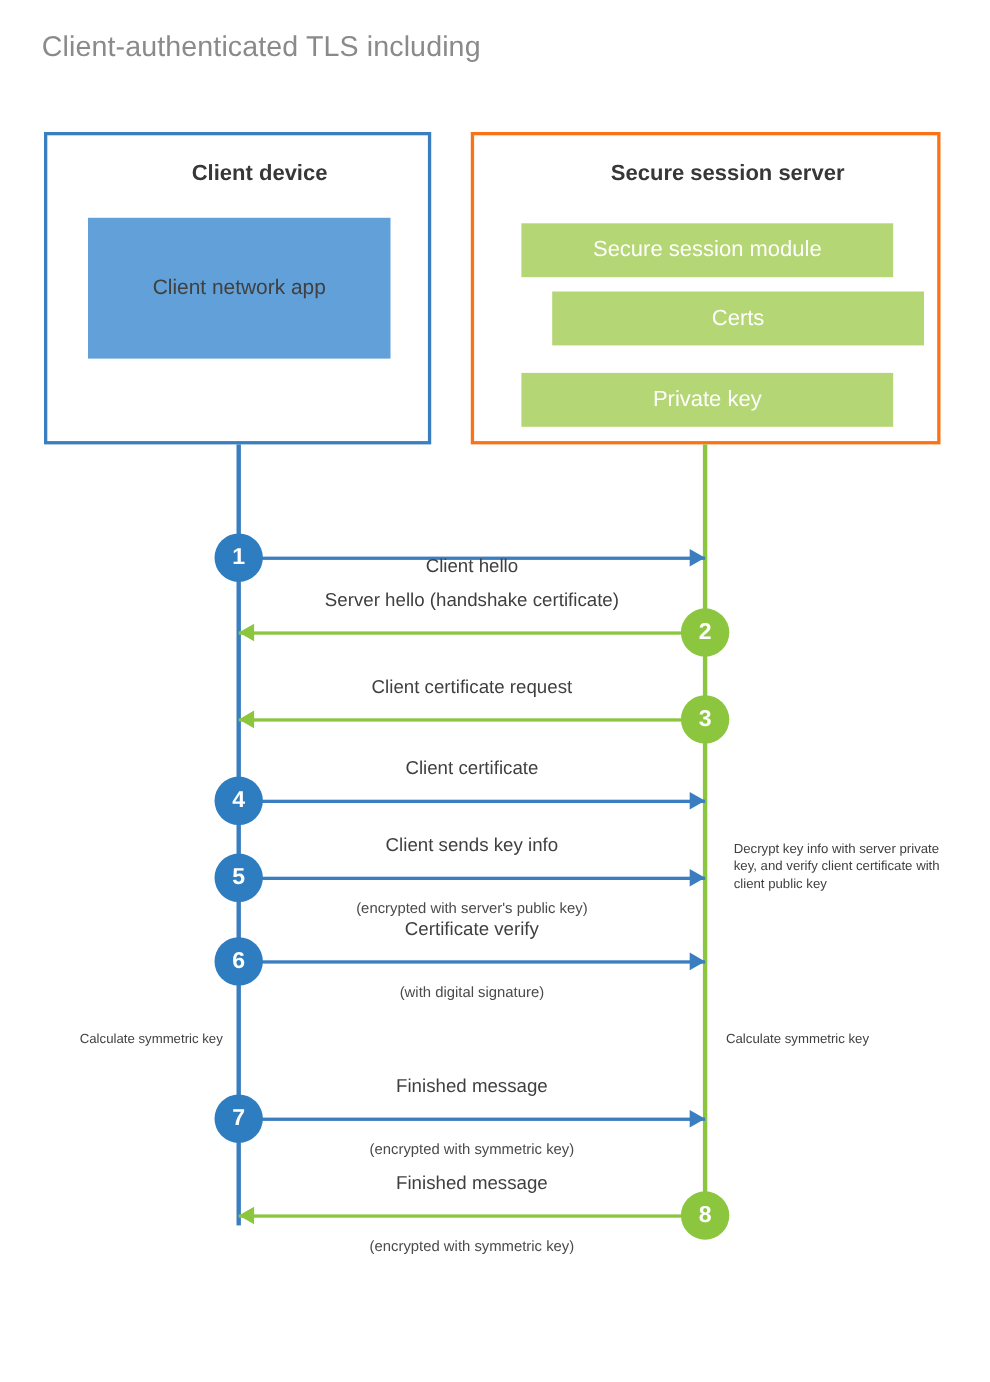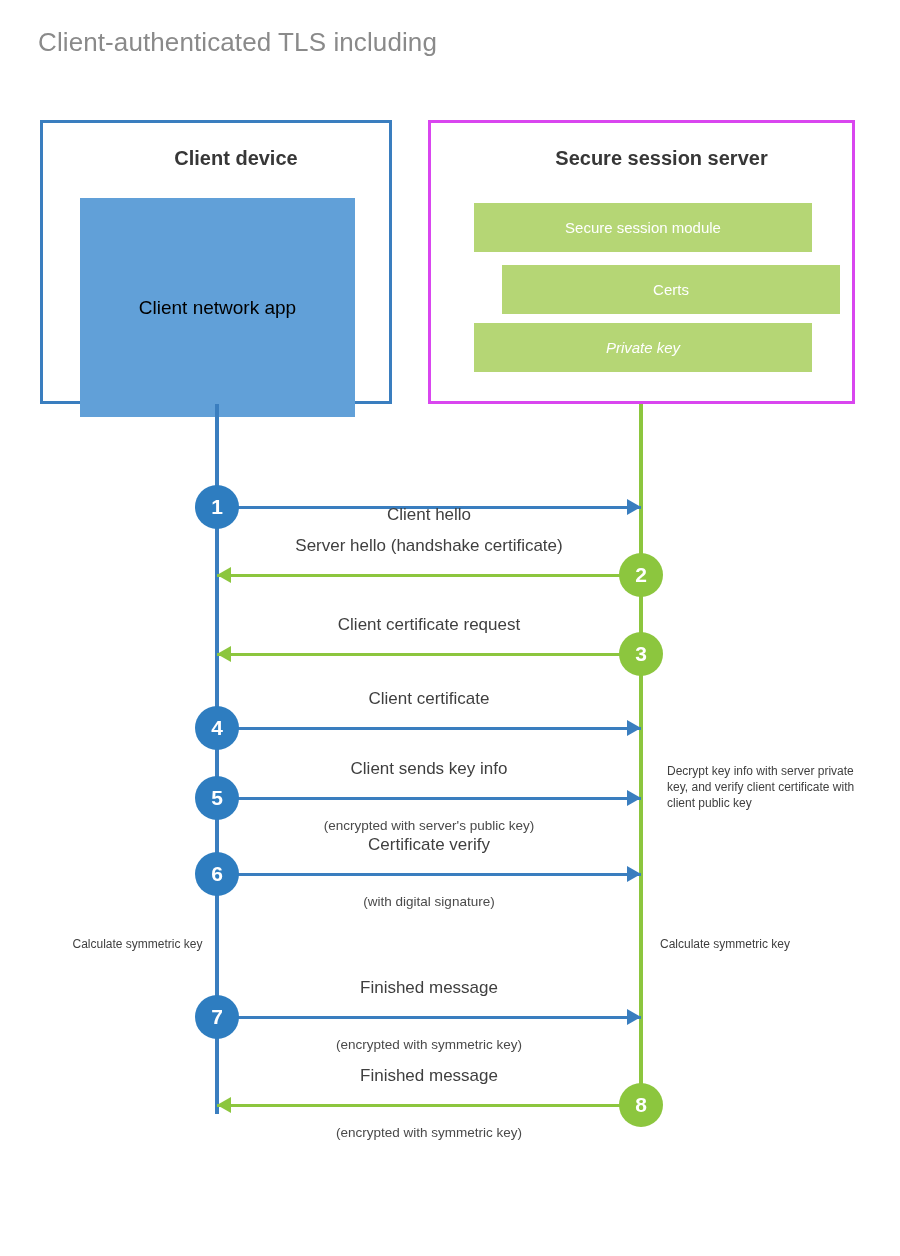--- a/index.html
+++ b/index.html
@@ -42,64 +42,64 @@
     top: 120px;
     width: 352px;
     height: 284px;
     border: 3px solid #3a7ebf;
   }
   #server-box {
     left: 428px;
     top: 120px;
     width: 427px;
     height: 284px;
-    border: 3px solid #d946ef;
+    border: 3px solid #f97316;
   }
   .actor-title {
     position: absolute;
     left: 0;
     right: 0;
     top: 24px;
     text-align: center;
     font-size: 20px;
     font-weight: bold;
     color: #373737;
     padding-left: 40px;
   }
   #client-app-block {
     position: absolute;
     left: 37px;
     top: 75px;
     width: 275px;
-    height: 219px;
+    height: 128px;
     background: #61a0d8;
-    color: #000000;
+    color: #404040;
     font-size: 19px;
     display: flex;
     align-items: center;
     justify-content: center;
     text-align: center;
     line-height: 1.35;
   }
   .server-bar {
     position: absolute;
     left: 43px;
     width: 338px;
     height: 49px;
     background: #b5d675;
     color: #ffffff;
-    font-size: 15px;
+    font-size: 20px;
     display: flex;
     align-items: center;
     justify-content: center;
     text-align: center;
   }
   #server-bar-0 { top: 80px; }
   #server-bar-1 { top: 142px; margin-left: 28px; }
-  #server-bar-2 { top: 200px; font-style: italic; }
+  #server-bar-2 { top: 216px; }
 
   
   .lifeline {
     position: absolute;
     width: 4px;
   }
   #client-lifeline {
     left: 215px;
     top: 404px;
     height: 710px;

